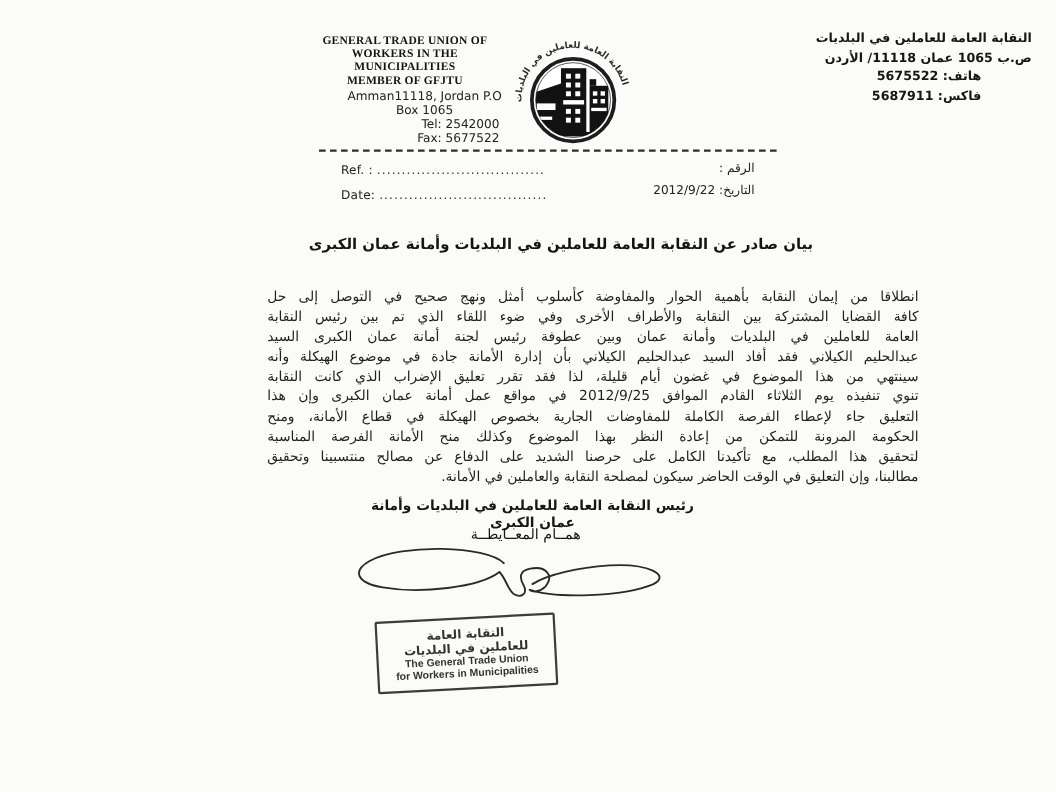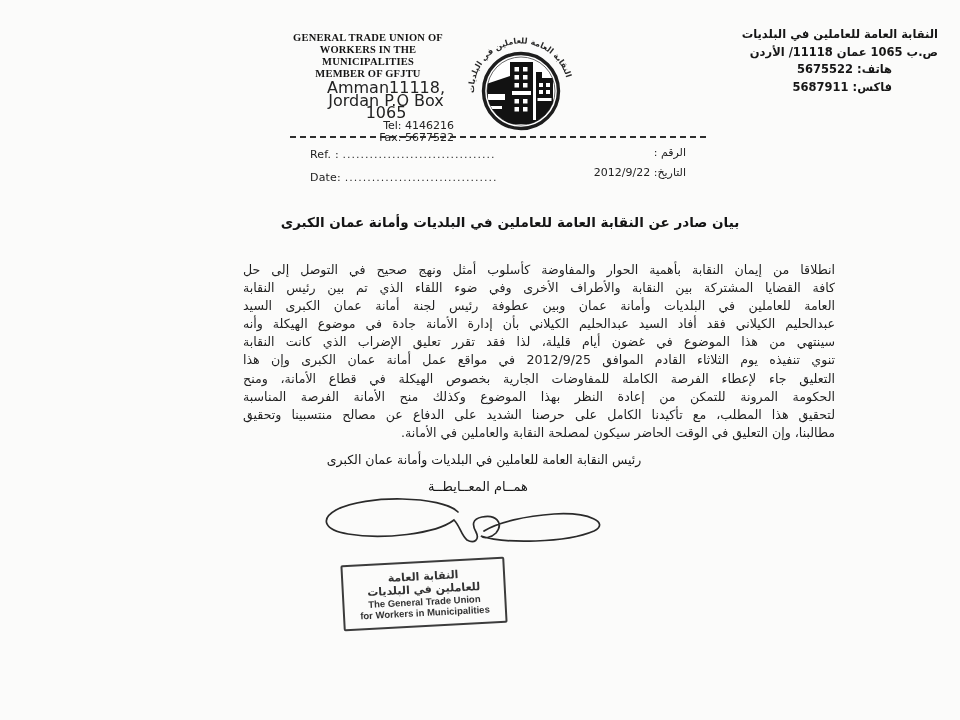--- a/index.html
+++ b/index.html
@@ -7,21 +7,21 @@
     width:960px;height:720px;position:relative;overflow:hidden;
     background:#fbfbfa;
     font-family:"DejaVu Sans",sans-serif;
     color:#1c1c1c;
   }
   .abs{position:absolute;}
 
   
   .lh-en{left:278px;top:32px;width:180px;text-align:center;}
   .lh-en .org{font-family:"Liberation Serif",serif;font-weight:bold;font-size:10.5px;line-height:12px;letter-spacing:.2px;color:#141414;}
-  .lh-en .addr{font-size:16px;line-height:12.5px;margin-top:2px;color:#222;margin-left:36px;}
+  .lh-en .addr{font-size:11px;line-height:12.5px;margin-top:2px;color:#222;margin-left:36px;}
   .lh-en .tf{font-size:11px;line-height:12.5px;text-align:right;padding-right:4px;color:#222;}
 
   .logo-wrap{left:460px;top:28px;width:118px;height:104px;}
 
   .lh-ar{right:22px;top:26px;width:250px;direction:rtl;text-align:right;font-weight:bold;font-size:11.5px;line-height:17.5px;color:#161616;} 
   .lh-ar .tf{margin-right:46px;}
 
   .dash-sep{left:290px;top:136px;width:416px;border-top:2px dashed #2e2e2e;height:0;}
 
   
@@ -32,21 +32,21 @@
   .ref-ar .row{margin-bottom:7px;}
 
   
   .stmt-title{left:240px;top:214px;width:540px;direction:rtl;text-align:center;font-weight:bold;font-size:13.5px;color:#141414;}
 
   .stmt-body{left:243px;top:261px;width:592px;direction:rtl;font-size:12.6px;color:#1f1f1f;}
   .stmt-body .bl{line-height:18.1px;text-align:justify;text-align-last:justify;white-space:nowrap;}
   .stmt-body .bl.last{text-align:right;text-align-last:right;}
 
   
-  .sig-title{left:325px;top:452px;width:318px;direction:rtl;text-align:center;font-weight:normal;font-size:12.5px;color:#161616;}
+  .sig-title{left:325px;top:452px;width:318px;direction:rtl;text-align:center;font-weight:bold;font-size:12.5px;color:#161616;}
   .sig-name{left:388px;top:479px;width:180px;direction:rtl;text-align:center;font-weight:normal;font-size:13px;letter-spacing:.5px;color:#161616;}
   .sig-mark{left:314px;top:490px;width:306px;height:64px;}
 
   
   .stamp{
     left:342px;top:561px;width:156px;height:58px;
     border:2.5px solid #3c3c3c;border-radius:2px;
     transform:rotate(-3deg);
     display:flex;flex-direction:column;justify-content:center;
     text-align:center;color:#333;padding:2px 2px;
@@ -56,21 +56,21 @@
   .stamp .en{font-weight:bold;font-size:9.5px;line-height:11.5px;font-family:"Liberation Sans",sans-serif;}
 </style>
 </head>
 <body>
 
 <div class="abs lh-en">
   <div class="org">GENERAL TRADE UNION OF</div>
   <div class="org">WORKERS IN THE MUNICIPALITIES</div>
   <div class="org">MEMBER OF GFJTU</div>
   <div class="addr">Amman11118, Jordan P.O Box 1065</div>
-  <div class="tf">Tel: 4146216</div>
+  <div class="tf">Tel: 2542000</div>
   <div class="tf">Fax: 5677522</div>
 </div>
 
 <div class="abs logo-wrap">
   <svg width="118" height="104" viewBox="0 0 118 104">
     <defs>
       <clipPath id="logoclip">
           <circle cx="61" cy="63" r="34"></circle>
         </clipPath>
       <path id="arcpath" d="M 17,79 A 47,47 0 1 1 105,79" fill="none"></path>

